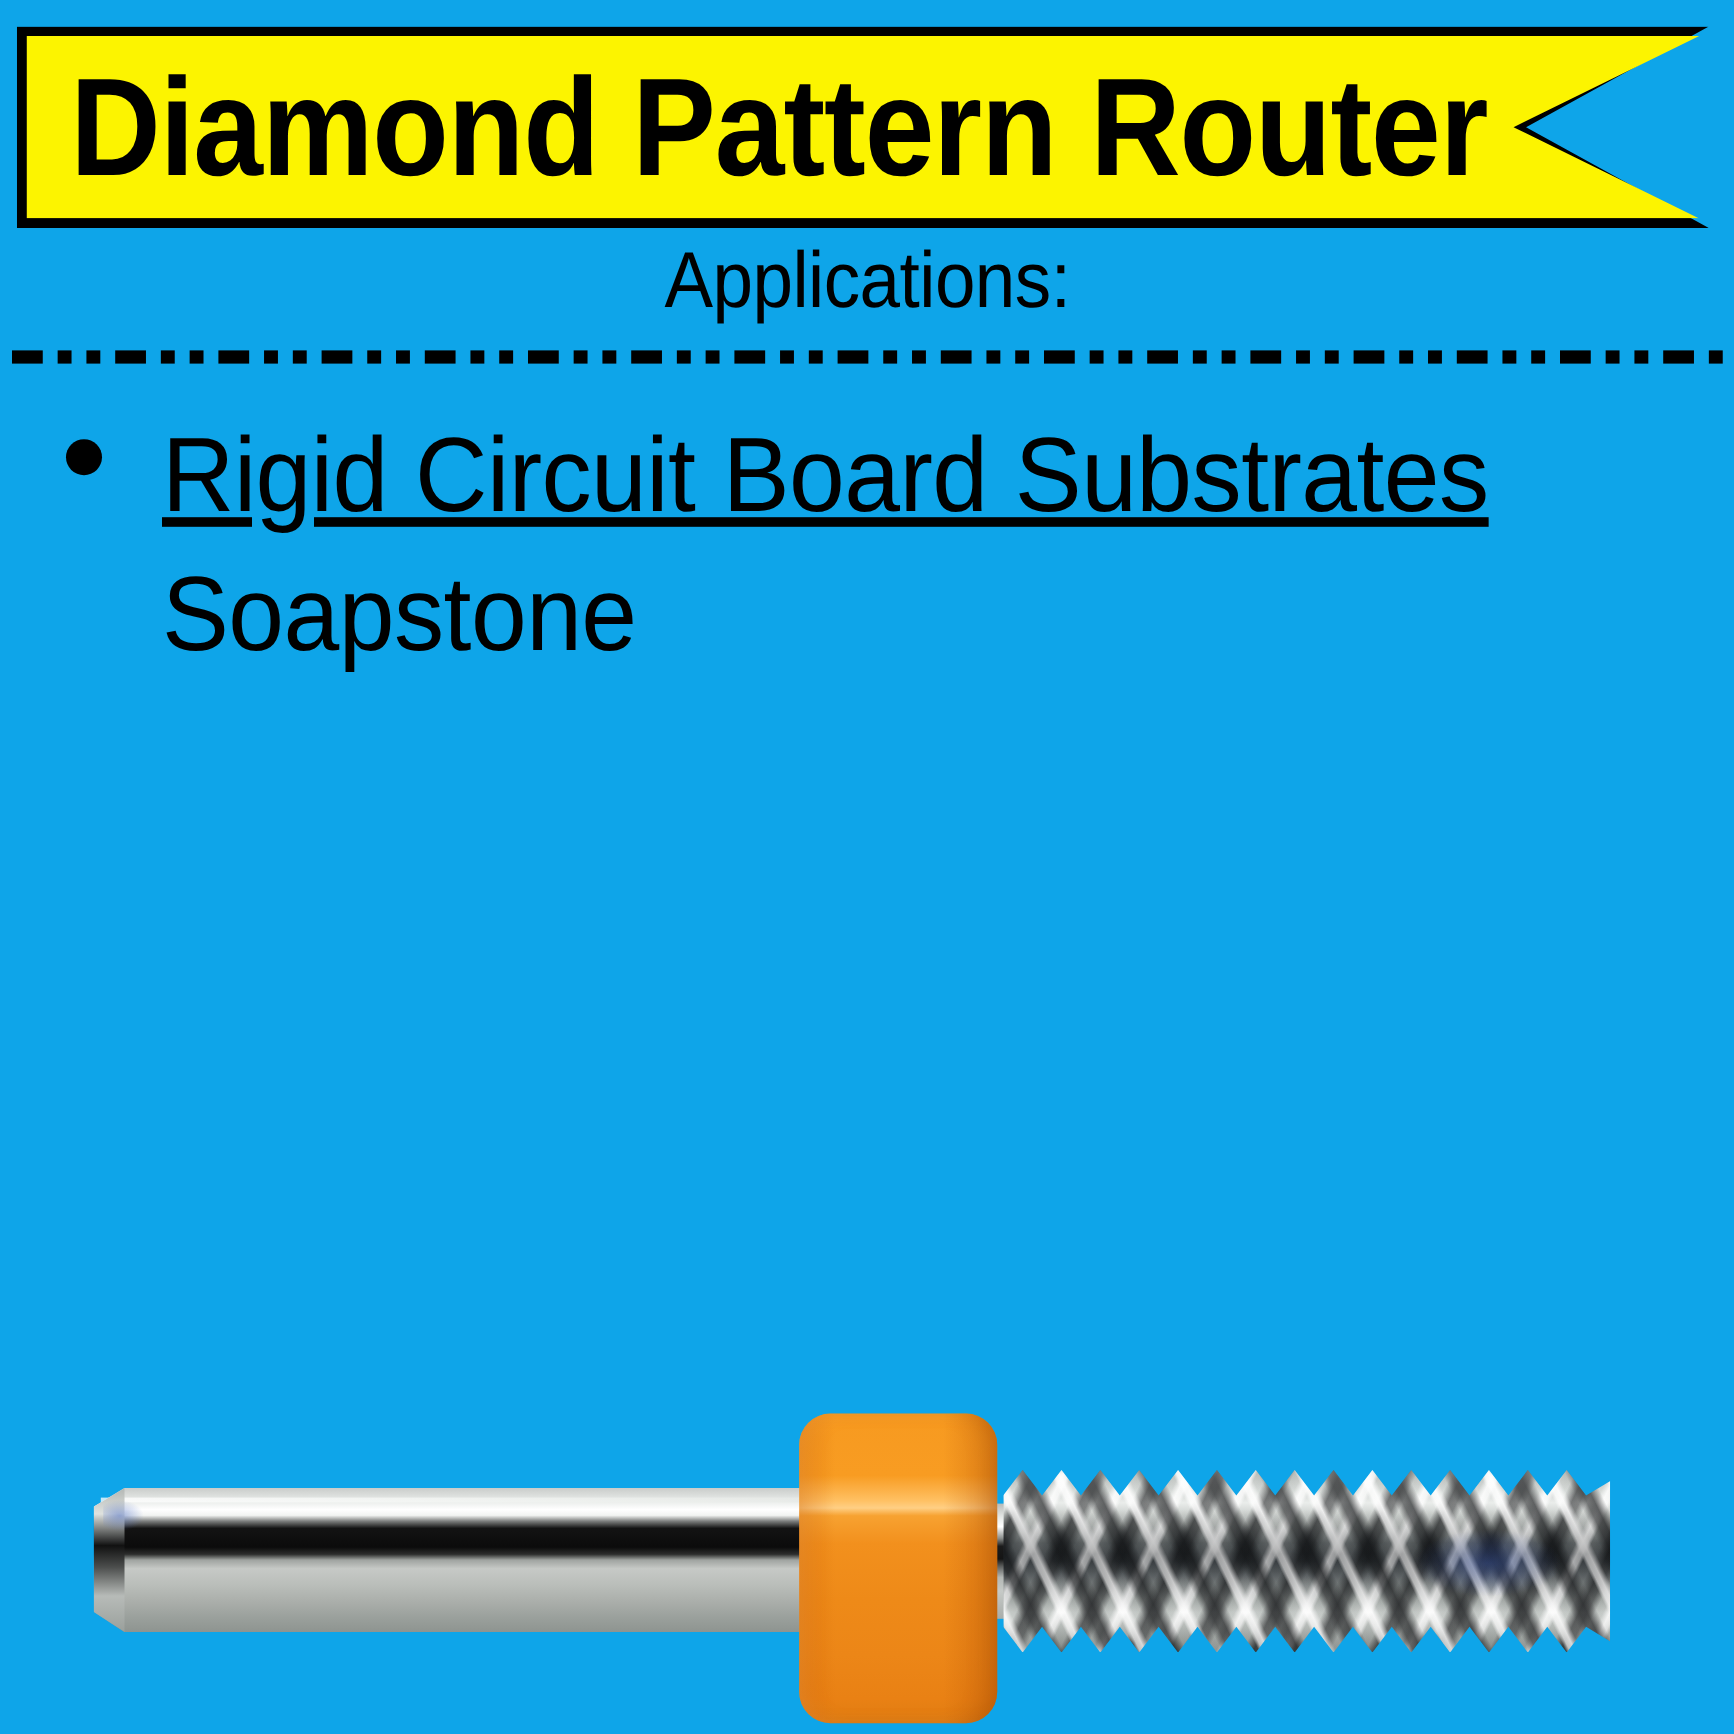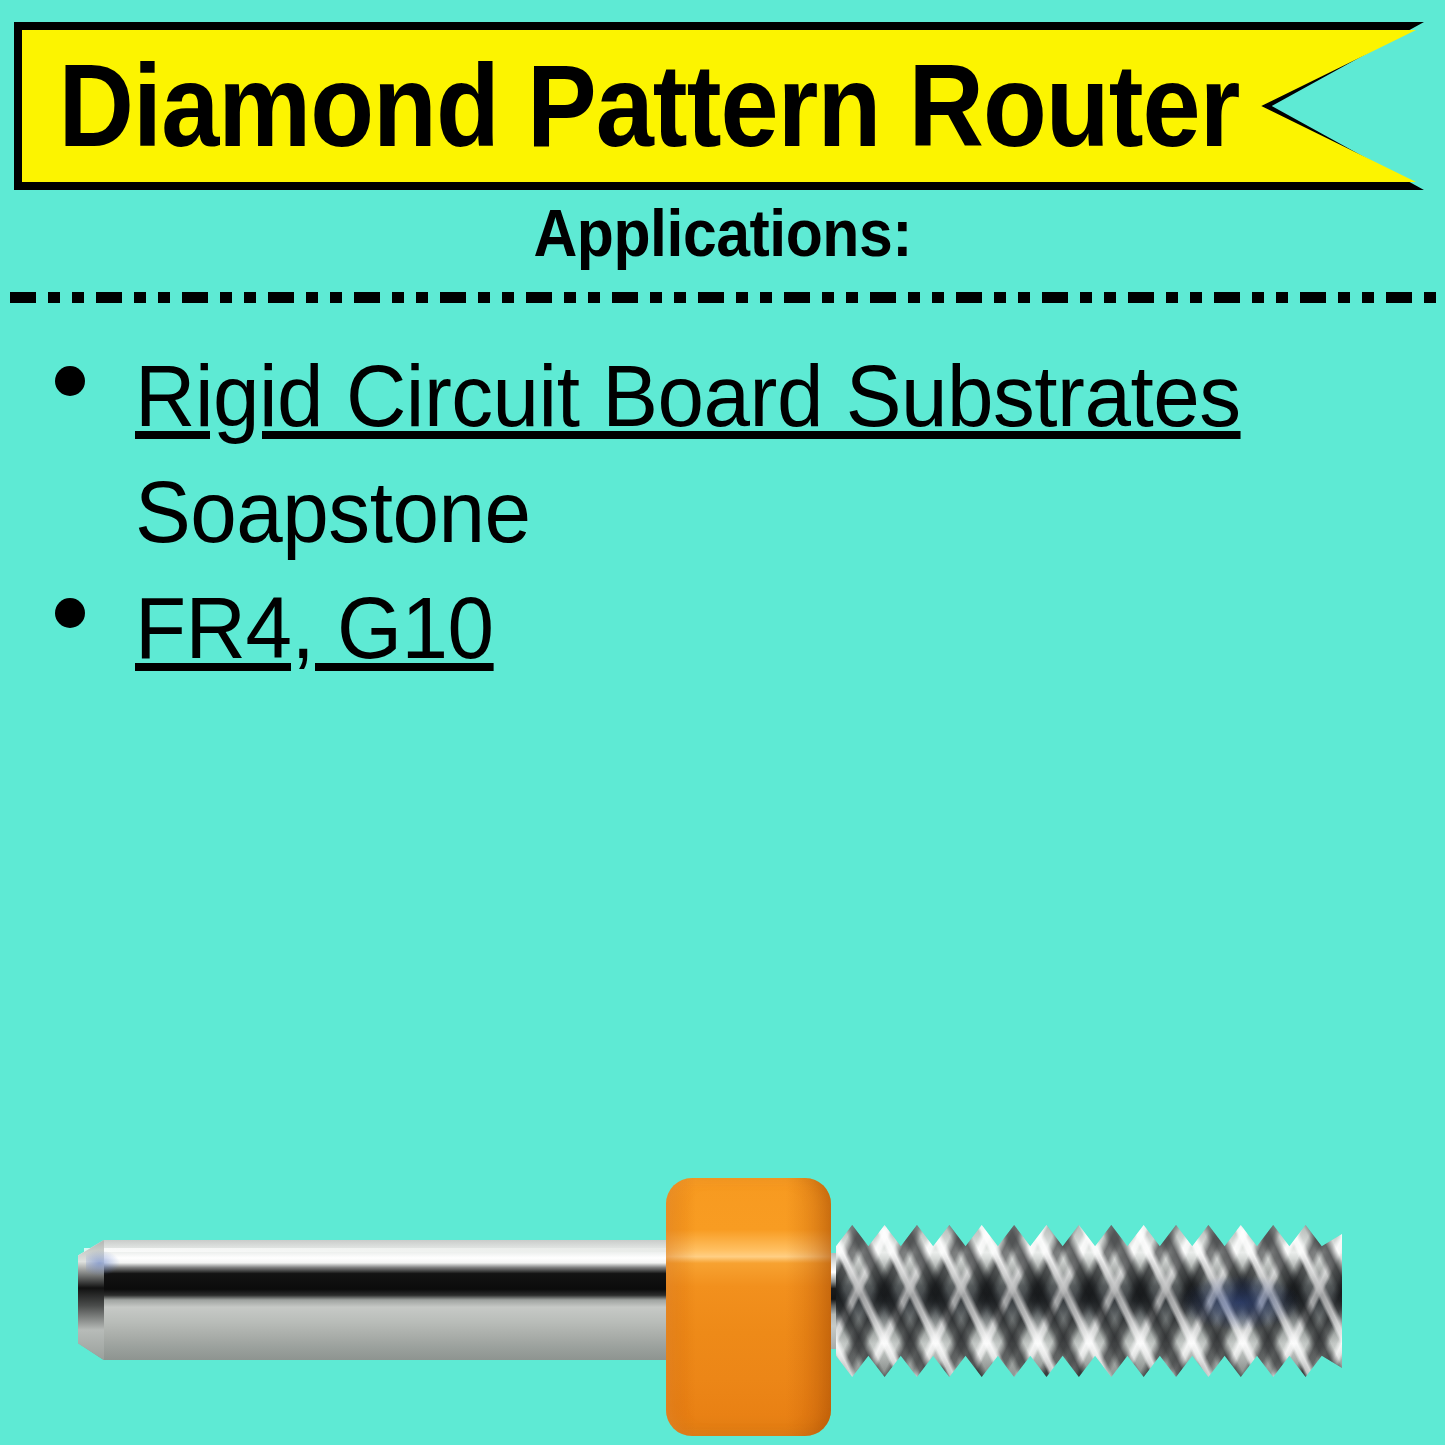--- a/index.html
+++ b/index.html
@@ -14,21 +14,21 @@
     overflow: hidden;
     font-family: "Liberation Sans", "DejaVu Sans", sans-serif;
     color: #000000;
     position: relative;
   }
 
   #page {
     position: relative;
     width: 1445px;
     height: 1445px;
-    background: #5eead4;
+    background: #0ea5e9;
   }
 
   
   .banner-wrap {
     position: absolute;
     left: 14px;
     top: 22px;
     width: 1410px;
     height: 168px;
   }
@@ -69,21 +69,21 @@
 
   
   .apps-heading {
     position: absolute;
     left: 0;
     top: 200px;
     width: 1445px;
     text-align: center;
     font-size: 66px;
     line-height: 1;
-    font-weight: 700;
+    font-weight: 400;
     letter-spacing: -0.5px;
     color: #000000;
   }
   .apps-heading span {
     display: inline-block;
     transform: scaleX(0.92);
     transform-origin: center center;
   }
 
   
@@ -388,24 +388,20 @@
       <div class="bullet-dot"></div>
       <div class="bullet-text">Rigid Circuit Board Substrates</div>
     </div>
 
 
     <div>
       <div class="bullet-cont">Soapstone</div>
     </div>
 
 
-    <div class="bullet-row">
-      <div class="bullet-dot"></div>
-      <div class="bullet-text">FR4, G10</div>
-    </div>
 
   </div>
 
   <div class="bit">
     <div class="shank"></div>
     <div class="shank-edge-hi"></div>
     <div class="shank-chamfer"></div>
     <div class="shank-tint"></div>
 
     <div class="neck"></div>

